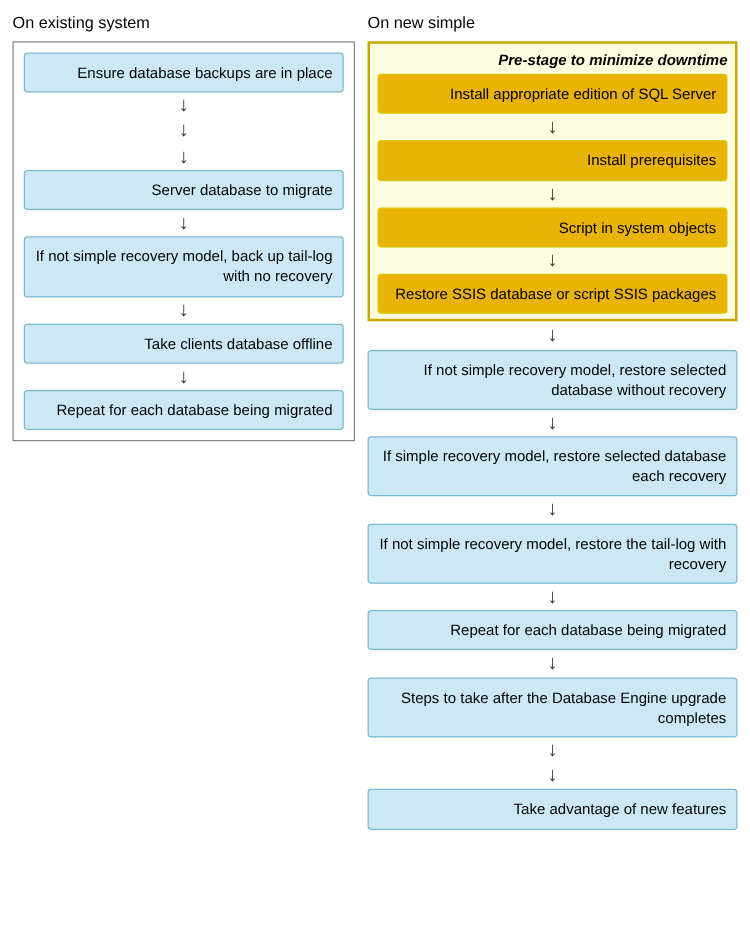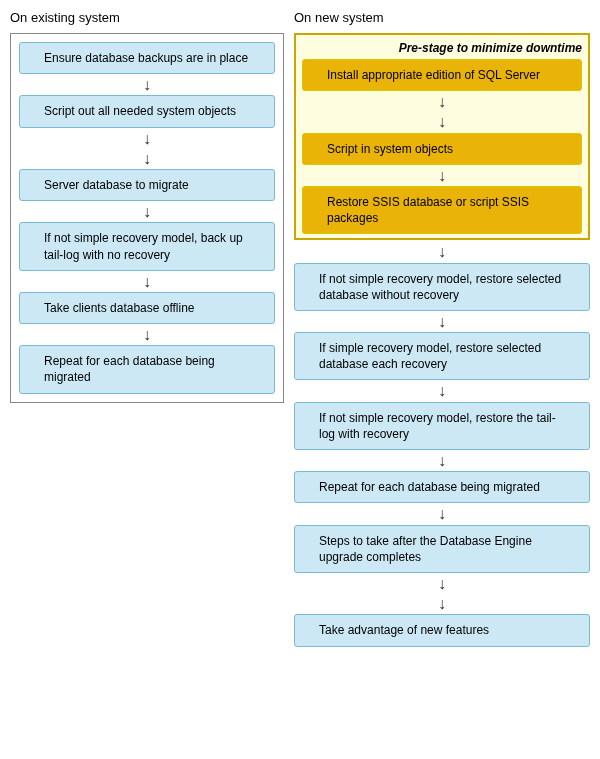--- a/index.html
+++ b/index.html
@@ -34,22 +34,22 @@
     }
     
     .right-col {
       flex: 1;
     }
     
     .flow-box {
       background: #cce8f4;
       border: 1px solid #7ab8d4;
       border-radius: 3px;
-      text-align: left;
-      padding: 7px 24px;
+      text-align: right;
+      padding: 7px 8px;
       line-height: 1.35;
       color: #000;
     }
     .flow-box.yellow {
       background: #eab308;
       border: 1px solid #d4c800;
     }
     
     .arrow {
       text-align: center;
@@ -84,23 +84,20 @@
 
   <div class="left-col">
     <div class="column-header">On existing system</div>
     <div class="left-box-outer">
 
       <div class="flow-item">
         <div class="flow-box">Ensure database backups are in place</div>
       </div>
       <div class="arrow">↓</div>
 
-      <div class="flow-item">
-        <div class="flow-box">Script out all needed system objects</div>
-      </div>
       <div class="arrow">↓</div>
 
       <div class="arrow">↓</div>
 
       <div class="flow-item">
         <div class="flow-box">Server database to migrate</div>
       </div>
       <div class="arrow">↓</div>
 
       <div class="flow-item">
@@ -114,30 +111,33 @@
       <div class="arrow">↓</div>
 
       <div class="flow-item">
         <div class="flow-box">Repeat for each database being migrated</div>
       </div>
 
     </div>
   </div>
 
   <div class="right-col">
-    <div class="column-header">On new system</div>
+    <div class="column-header">On new simple</div>
 
     <div class="prestage-container">
       <div class="prestage-title">Pre-stage to minimize downtime</div>
 
       <div class="flow-item">
         <div class="flow-box yellow">Install appropriate edition of SQL Server</div>
       </div>
       <div class="arrow">↓</div>
 
+      <div class="flow-item">
+        <div class="flow-box yellow">Install prerequisites</div>
+      </div>
       <div class="arrow">↓</div>
 
       <div class="flow-item">
         <div class="flow-box yellow">Script in system objects</div>
       </div>
       <div class="arrow">↓</div>
 
       <div class="flow-item">
         <div class="flow-box yellow">Restore SSIS database or script SSIS packages</div>
       </div>

